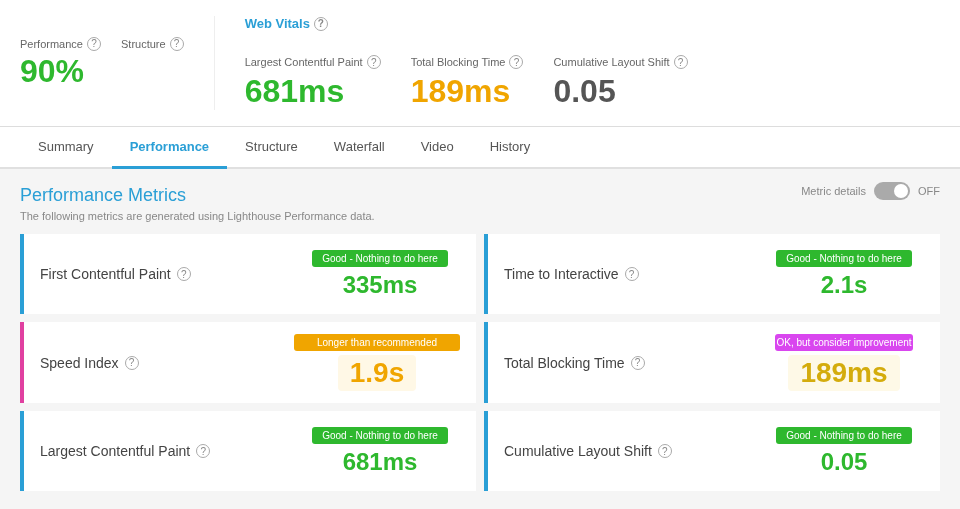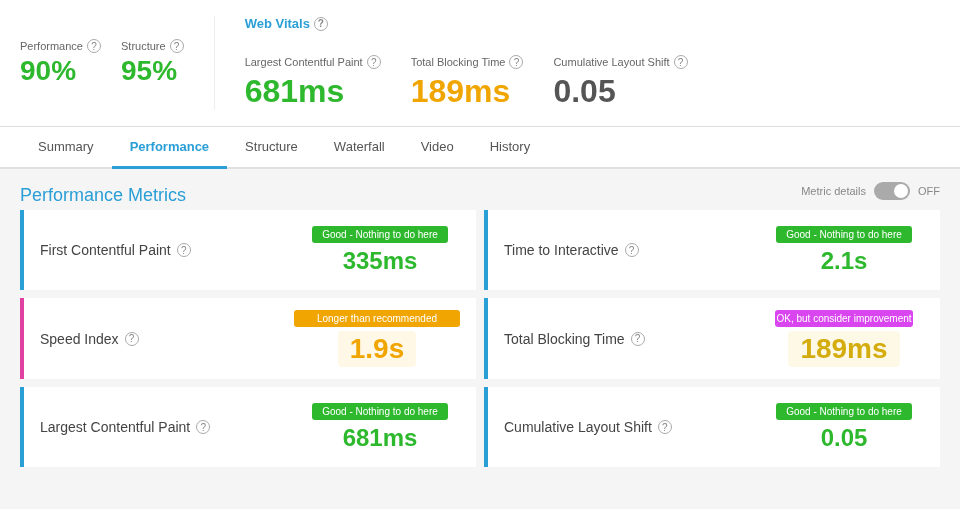--- a/index.html
+++ b/index.html
@@ -48,21 +48,21 @@
     .metric-label {
       font-size: 11px;
       color: #666;
       display: flex;
       align-items: center;
       gap: 4px;
       margin-bottom: 2px;
     }
 
     .metric-value-green {
-      font-size: 28px;
+      font-size: 32px;
       font-weight: bold;
       color: #2eb82e;
     }
 
     .web-vitals-box {
       display: flex;
       flex-direction: column;
       flex: 1;
     }
 
@@ -318,21 +318,20 @@
           <span>Performance</span>
           <span class="question-mark">?</span>
         </div>
         <div class="metric-value-green">90%</div>
       </div>
       <div class="grade-metric-item">
         <div class="metric-label">
           <span>Structure</span>
           <span class="question-mark">?</span>
         </div>
-        <div class="metric-value-green">95%</div>
       </div>
     </div>
   </div>
 
   <div class="web-vitals-box">
     <div class="web-vitals-title">
       <span>Web Vitals</span>
       <span class="question-mark">?</span>
     </div>
     <div class="web-vitals-metrics">
@@ -373,20 +372,21 @@
 <div class="main-content">
   <div class="clearfix">
     <div class="section-title">Performance Metrics</div>
     <div class="metric-details-toggle">
       <span>Metric details</span>
       <div class="toggle-switch">
         <div class="toggle-knob"></div>
       </div>
       <span class="toggle-label">OFF</span>
     </div>
+    <div class="section-subtitle">The following metrics are generated using Lighthouse Performance data.</div>
   </div>
 
   <div class="metrics-grid" id="metrics-grid">
 
   <div class="metric-row blue-border">
     <div class="metric-row-label">
       <span>First Contentful Paint</span>
       <span class="question-mark">?</span>
     </div>
     <div class="metric-badge-container">

